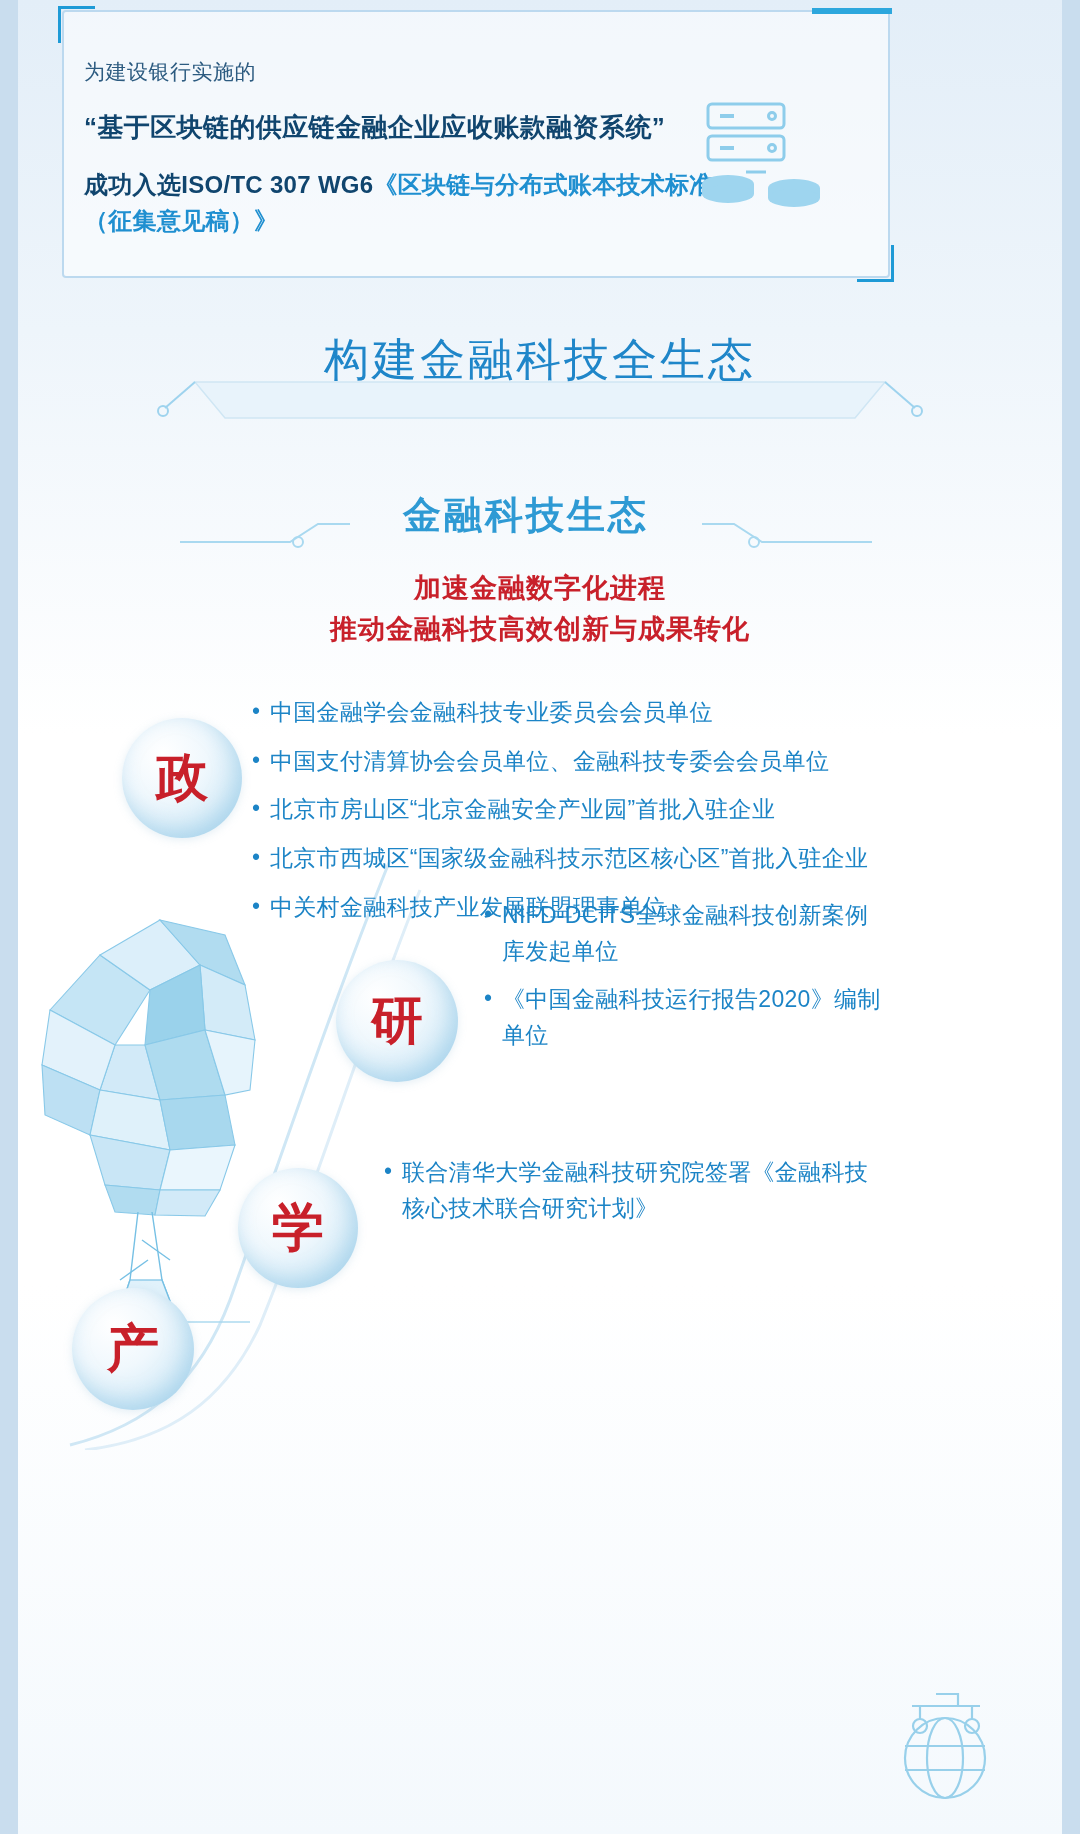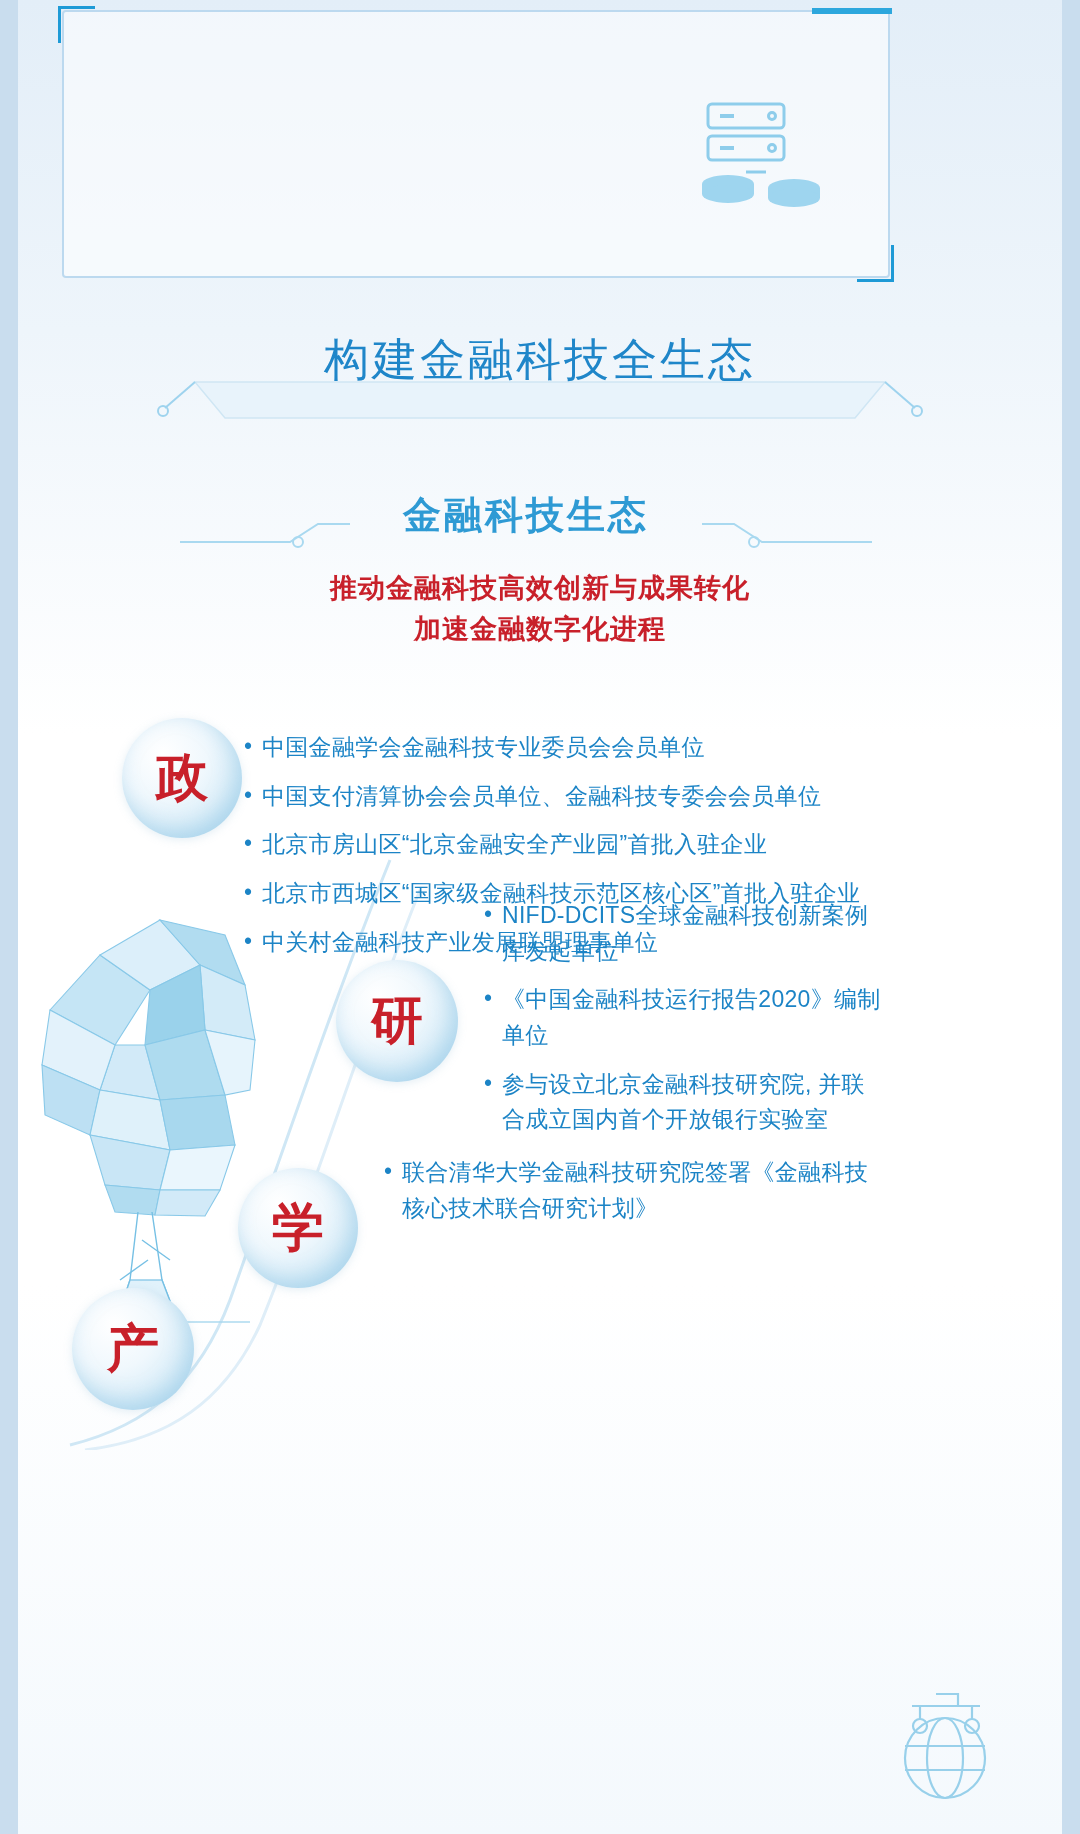--- a/index.html
+++ b/index.html
@@ -215,21 +215,21 @@
   }
   .bullets li:before {
     content: "•";
     position: absolute;
     left: 0;
     top: -1px;
     color: #1c84c6;
   }
   .bullets ul { margin: 0; padding: 0; }
 
-  #group-zheng { left: 244px; top: 695px; width: 640px; margin-top: 35px; }
+  #group-zheng { left: 252px; top: 695px; width: 640px; }
   #group-yan   { left: 484px; top: 898px; width: 400px; }
   #group-xue   { left: 384px; top: 1155px; width: 500px; }
   #group-chan  { left: 200px; top: 1318px; width: 680px; }
 
   
   .globe {
     position: absolute;
     right: 70px;
     bottom: 28px;
     width: 130px;
@@ -244,20 +244,27 @@
 
   <div class="left-edge"></div>
   <div class="right-edge"></div>
 
   <div class="topcard">
     <div class="frame"></div>
     <div class="corner tl"></div>
     <div class="corner br"></div>
     <div class="nub"></div>
 
+    <div class="topcard-text">
+      <div class="tc-line1">为建设银行实施的</div>
+      <div class="tc-line2">“基于区块链的供应链金融企业应收账款融资系统”</div>
+      <div class="tc-line3">
+        <span>成功入选ISO/TC 307 WG6</span><span class="blue">《区块链与分布式账本技术标准（征集意见稿）》</span>
+      </div>
+    </div>
 
     <svg class="server-icon" viewBox="0 0 140 120">
       <g fill="none" stroke="#8ecdeb" stroke-width="3">
         <rect x="18" y="6" width="76" height="24" rx="4"></rect>
         <rect x="18" y="38" width="76" height="24" rx="4"></rect>
         <line x1="30" y1="18" x2="44" y2="18" stroke-width="4"></line>
         <line x1="30" y1="50" x2="44" y2="50" stroke-width="4"></line>
         <circle cx="82" cy="18" r="3.5"></circle>
         <circle cx="82" cy="50" r="3.5"></circle>
         <line x1="56" y1="74" x2="76" y2="74" stroke-width="3"></line>
@@ -290,22 +297,22 @@
       <polyline points="0,22 110,22 138,4 170,4" fill="none" stroke="#a9d9f0" stroke-width="2"></polyline>
       <circle cx="118" cy="22" r="5" fill="none" stroke="#a9d9f0" stroke-width="2"></circle>
     </svg>
     <svg class="deco-line right" viewBox="0 0 170 30">
       <polyline points="170,22 60,22 32,4 0,4" fill="none" stroke="#a9d9f0" stroke-width="2"></polyline>
       <circle cx="52" cy="22" r="5" fill="none" stroke="#a9d9f0" stroke-width="2"></circle>
     </svg>
   </div>
 
   <div class="redline">
+    <div>加速金融数字化进程</div>
     <div>推动金融科技高效创新与成果转化</div>
-    <div>加速金融数字化进程</div>
   </div>
 
   <svg class="swoosh" viewBox="0 0 400 620">
     <path d="M360,30 C300,180 250,330 200,470 C170,550 120,595 40,615" fill="none" stroke="#cfe7f5" stroke-width="3"></path>
     <path d="M390,60 C330,210 285,360 230,495 C195,570 140,610 55,620" fill="none" stroke="#dfeef8" stroke-width="3"></path>
   </svg>
 
   <svg class="tree" viewBox="0 0 290 470">
     <g stroke="#7cc3e6" stroke-width="1.1" fill="none" opacity="0.95">
       <polygon points="30,150 80,95 130,130 95,185" fill="#bfe2f4"></polygon>
@@ -344,21 +351,20 @@
       <li>北京市西城区“国家级金融科技示范区核心区”首批入驻企业</li>
       <li>中关村金融科技产业发展联盟理事单位</li>
     </ul>
   </div>
 
   <div class="bubble" id="bubble-yan">研</div>
   <div class="bullets" id="group-yan">
     <ul>
       <li>NIFD-DCITS全球金融科技创新案例库发起单位</li>
       <li>《中国金融科技运行报告2020》编制单位</li>
-      <li>参与设立北京金融科技研究院, 并联合成立国内首个开放银行实验室</li>
     </ul>
   </div>
 
   <div class="bubble" id="bubble-xue">学</div>
   <div class="bullets" id="group-xue">
     <ul>
       <li>联合清华大学金融科技研究院签署《金融科技核心技术联合研究计划》</li>
     </ul>
   </div>
 

